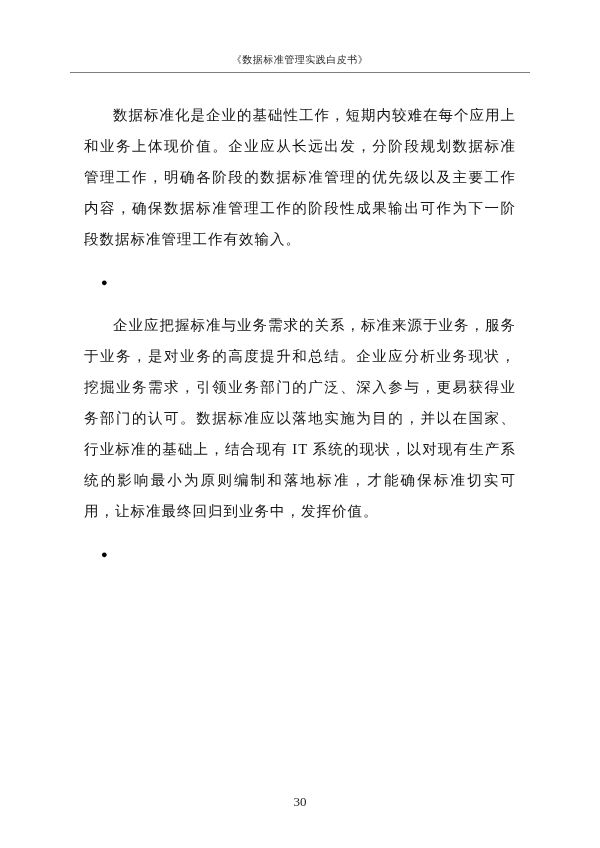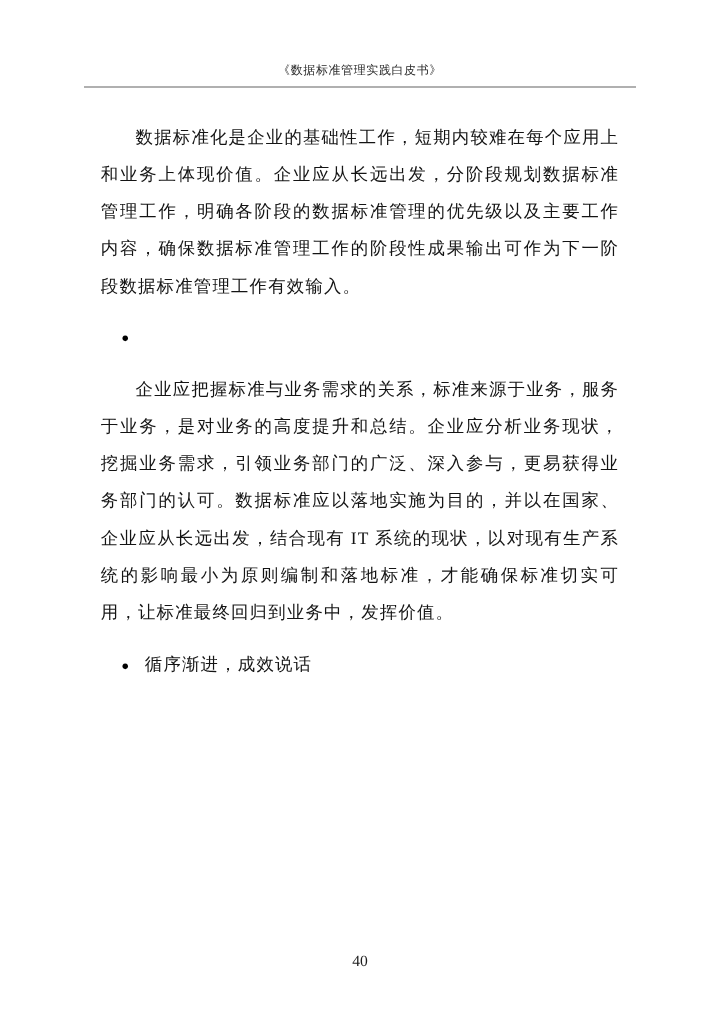--- a/index.html
+++ b/index.html
@@ -89,27 +89,26 @@
   </div>
 
   <div class="content">
 
     <p class="body-para">数据标准化是企业的基础性工作，短期内较难在每个应用上和业务上体现价值。企业应从长远出发，分阶段规划数据标准管理工作，明确各阶段的数据标准管理的优先级以及主要工作内容，确保数据标准管理工作的阶段性成果输出可作为下一阶段数据标准管理工作有效输入。</p>
 
     <div class="bullet-line">
       <span class="bullet-icon">●</span>
     </div>
 
-    <p class="body-para">企业应把握标准与业务需求的关系，标准来源于业务，服务于业务，是对业务的高度提升和总结。企业应分析业务现状，挖掘业务需求，引领业务部门的广泛、深入参与，更易获得业务部门的认可。数据标准应以落地实施为目的，并以在国家、企业应从长远出发，结合现有 IT 系统的现状，以对现有生产系统的影响最小为原则编制和落地标准，才能确保标准切实可用，让标准最终回归到业务中，发挥价值。</p>
+    <p class="body-para">企业应把握标准与业务需求的关系，标准来源于业务，服务于业务，是对业务的高度提升和总结。企业应分析业务现状，挖掘业务需求，引领业务部门的广泛、深入参与，更易获得业务部门的认可。数据标准应以落地实施为目的，并以在国家、行业标准的基础上，结合现有 IT 系统的现状，以对现有生产系统的影响最小为原则编制和落地标准，才能确保标准切实可用，让标准最终回归到业务中，发挥价值。</p>
 
     <div class="bullet-line">
       <span class="bullet-icon">●</span>
-      <span class="bullet-label">循序渐进，成效说话</span>
     </div>
 
 
   </div>
 
   <div class="footer">
-    <span class="page-number">40</span>
+    <span class="page-number">30</span>
   </div>
 
 </div>
 
 </body></html>

